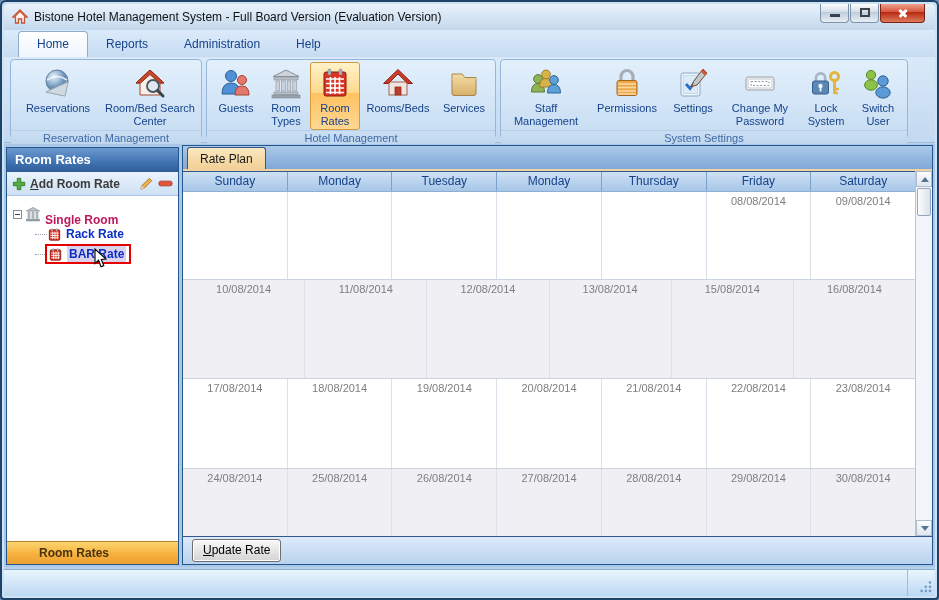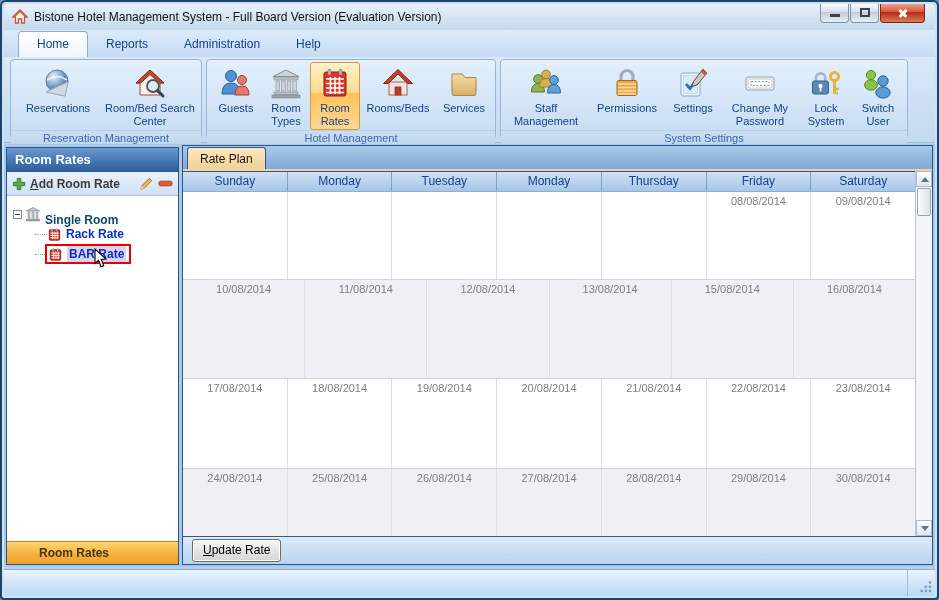--- a/index.html
+++ b/index.html
@@ -54,21 +54,21 @@
   .sidebar{ position:absolute; left:2px; top:3px; width:173px; bottom:2px;
     border:1px solid #26568e; background:#fff; display:flex; flex-direction:column; }
   .sb-header{ height:24px; background:linear-gradient(#6d9ad0,#4376b4 55%,#2d5c99);
     color:#fff; font-weight:bold; font-size:13px; line-height:23px; padding-left:8px; }
   .sb-toolbar{ height:24px; background:linear-gradient(#eaf3fd,#cde0f4); border-bottom:1px solid #a8c4e0;
     display:flex; align-items:center; padding:0 5px; gap:4px; }
   .sb-toolbar .add-lbl{ font-size:12px; font-weight:bold; color:#3b3b3b; flex:1; }
   .ak{ display:inline-block; } .ak::first-letter{ text-decoration:underline; }
   .sb-tree{ flex:1; background:#fff; padding:8px 0 0 6px; overflow:hidden; position:relative; }
   .tree-row{ display:flex; align-items:center; height:20px; font-size:12px; font-weight:bold; }
-  .tree-root-lbl{ color:#0c4a6e; margin-left:4px;margin-top:12px; }
+  .tree-root-lbl{ color:#be185d; margin-left:4px;margin-top:12px; }
   .tree-child{ margin-left:22px; position:relative; }
   .tree-child .conn{ width:12px; height:1px; border-top:1px dotted #9aa4b2; }
   .tree-child-lbl{ color:#0a2fc4; margin-left:4px; }
   .sel-wrap{ display:inline-flex; align-items:center; border:2px solid #e60000; padding:0 3px 0 1px; margin-left:-2px; }
   .sel-wrap .tree-child-lbl{ background:#d9d3ee; padding:1px 2px;text-align:right; }
   .expander{ width:9px; height:9px; border:1px solid #848a94; background:#fff; position:relative; margin-right:3px; }
   .expander::after{ content:""; position:absolute; left:1px; right:1px; top:3px; height:1px; background:#3a3f46; }
   .sb-footer{ height:23px; background:linear-gradient(#fdd56f,#f6b13f 55%,#eda02e);
     border-top:1px solid #b5812d; font-size:12px; font-weight:bold; color:#4a3410; line-height:22px; padding-left:32px; }
 

